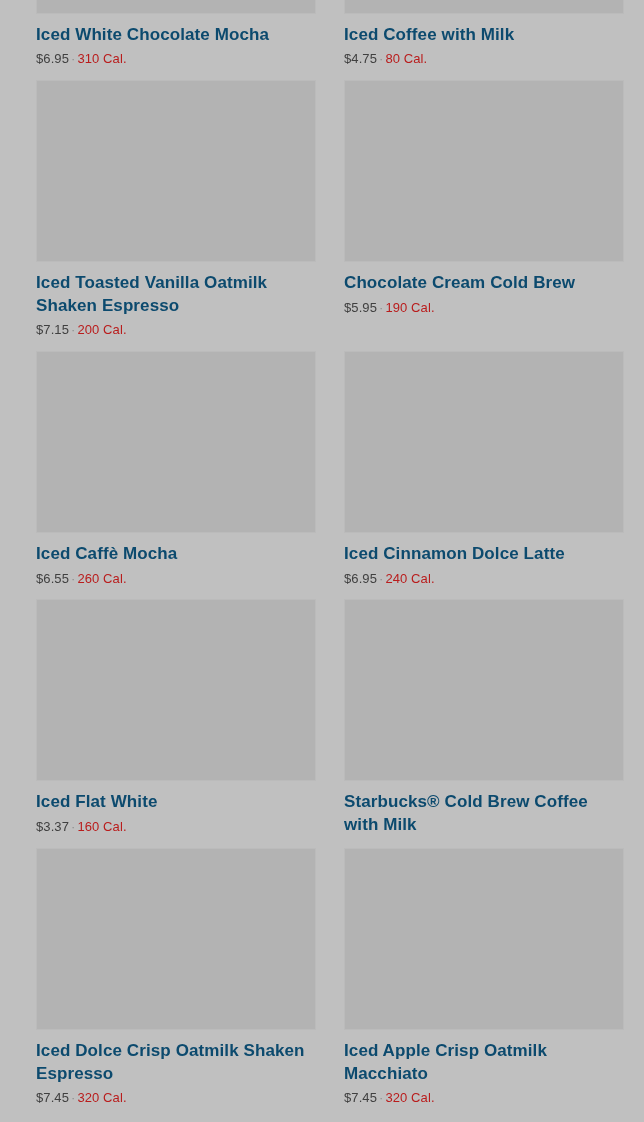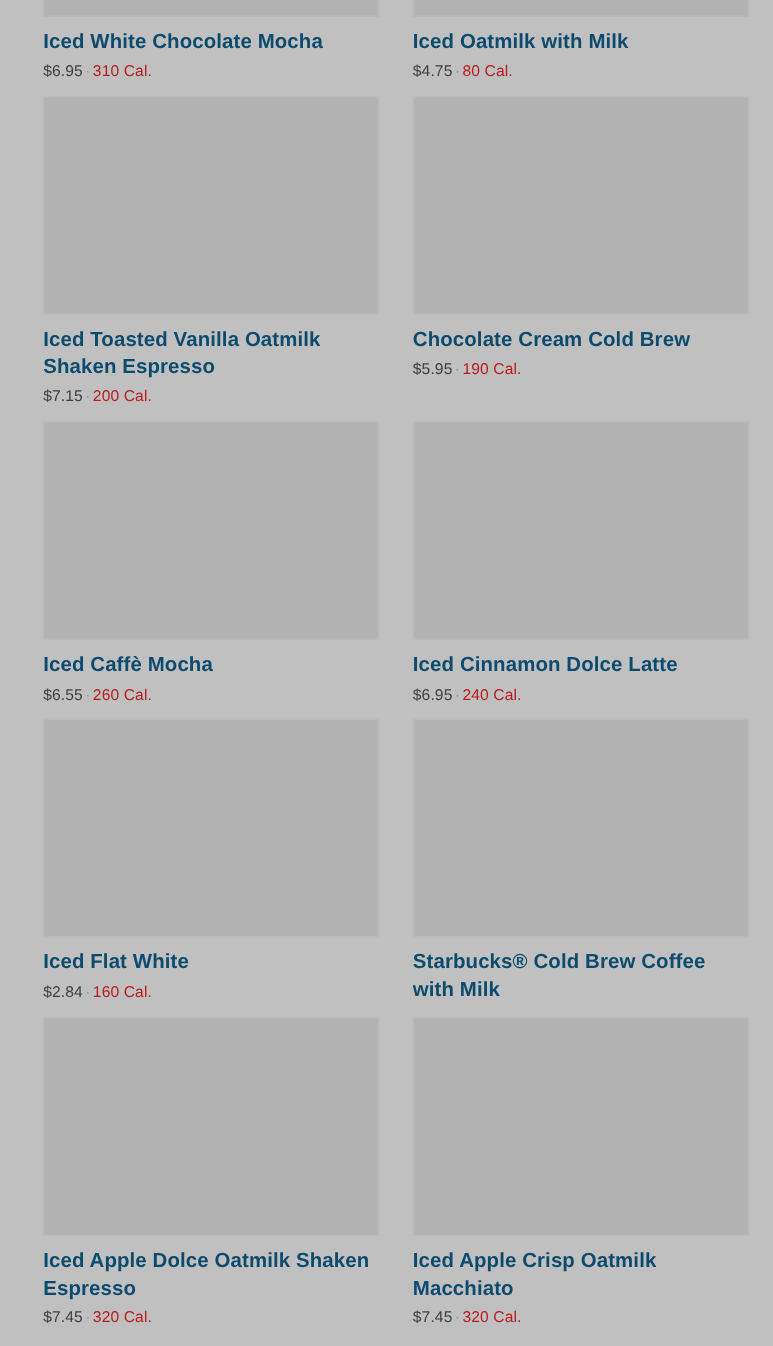--- a/index.html
+++ b/index.html
@@ -82,21 +82,21 @@
 
 <div id="menu-grid">
     <div class="grid-row">
       <div class="product-card">
         <div class="product-image"></div>
         <div class="product-title">Iced White Chocolate Mocha</div>
         <div class="product-meta"><span class="product-price">$6.95</span><span class="meta-sep">·</span><span class="product-calories">310 Cal.</span></div>
       </div>
       <div class="product-card">
         <div class="product-image"></div>
-        <div class="product-title">Iced Oatmilk with Milk</div>
+        <div class="product-title">Iced Coffee with Milk</div>
         <div class="product-meta"><span class="product-price">$4.75</span><span class="meta-sep">·</span><span class="product-calories">80 Cal.</span></div>
       </div>
     </div>
     <div class="grid-row">
       <div class="product-card">
         <div class="product-image"></div>
         <div class="product-title">Iced Toasted Vanilla Oatmilk Shaken Espresso</div>
         <div class="product-meta"><span class="product-price">$7.15</span><span class="meta-sep">·</span><span class="product-calories">200 Cal.</span></div>
       </div>
       <div class="product-card">
@@ -114,31 +114,31 @@
       <div class="product-card">
         <div class="product-image"></div>
         <div class="product-title">Iced Cinnamon Dolce Latte</div>
         <div class="product-meta"><span class="product-price">$6.95</span><span class="meta-sep">·</span><span class="product-calories">240 Cal.</span></div>
       </div>
     </div>
     <div class="grid-row">
       <div class="product-card">
         <div class="product-image"></div>
         <div class="product-title">Iced Flat White</div>
-        <div class="product-meta"><span class="product-price">$2.84</span><span class="meta-sep">·</span><span class="product-calories">160 Cal.</span></div>
+        <div class="product-meta"><span class="product-price">$3.37</span><span class="meta-sep">·</span><span class="product-calories">160 Cal.</span></div>
       </div>
       <div class="product-card">
         <div class="product-image"></div>
         <div class="product-title">Starbucks® Cold Brew Coffee with Milk</div>
       </div>
     </div>
     <div class="grid-row">
       <div class="product-card">
         <div class="product-image"></div>
-        <div class="product-title">Iced Apple Dolce Oatmilk Shaken Espresso</div>
+        <div class="product-title">Iced Dolce Crisp Oatmilk Shaken Espresso</div>
         <div class="product-meta"><span class="product-price">$7.45</span><span class="meta-sep">·</span><span class="product-calories">320 Cal.</span></div>
       </div>
       <div class="product-card">
         <div class="product-image"></div>
         <div class="product-title">Iced Apple Crisp Oatmilk Macchiato</div>
         <div class="product-meta"><span class="product-price">$7.45</span><span class="meta-sep">·</span><span class="product-calories">320 Cal.</span></div>
       </div>
     </div>
   </div>
 

